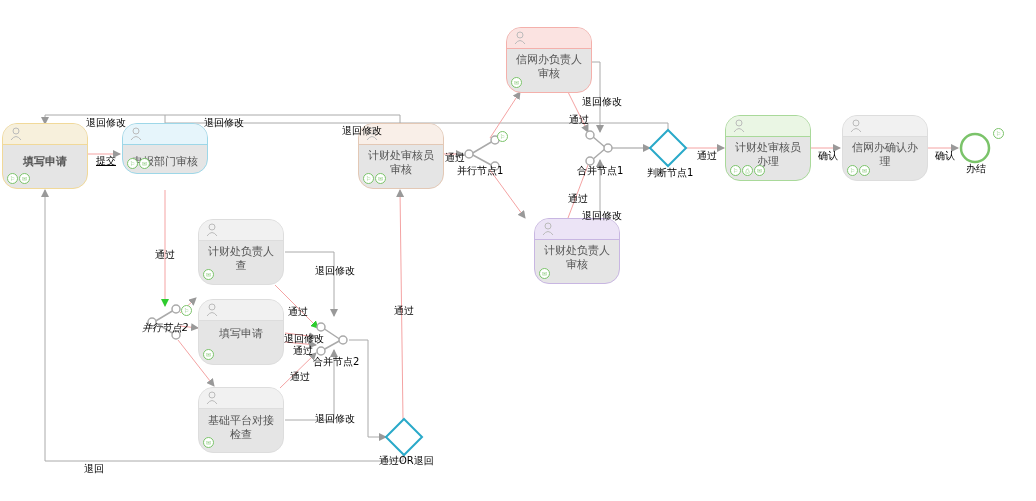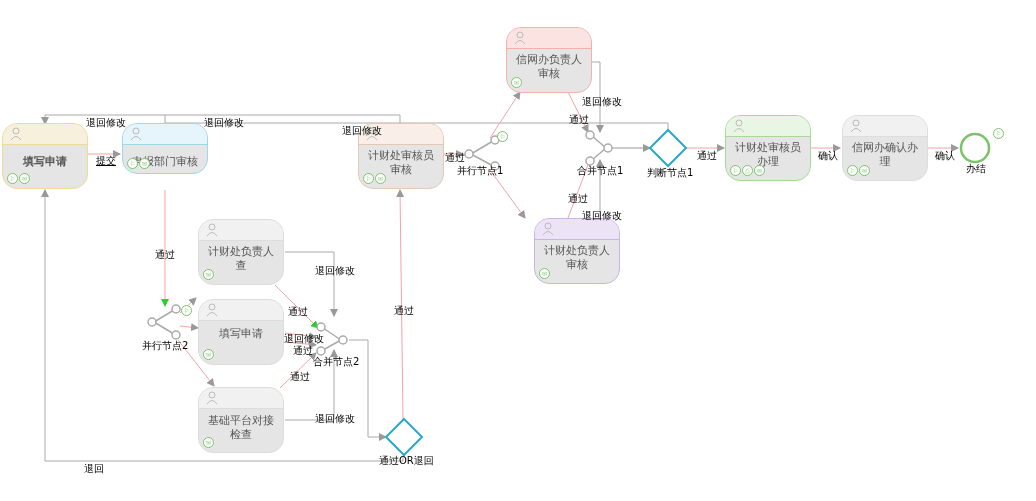--- a/index.html
+++ b/index.html
@@ -233,21 +233,21 @@
   <div class="nm" style="white-space:pre-line;font-family:Liberation Serif, serif;">基础平台对接
 检查</div>
   <div class="icons">
       <div class="ic">✉</div>
     </div>
 </div>
 
 <div class="nodelbl" style="left:457px;top:165px;text-align:right;">并行节点1</div>
 <div class="nodelbl" style="left:577px;top:165px;">合并节点1</div>
 <div class="nodelbl" style="left:647px;top:167px;">判断节点1</div>
-<div class="nodelbl" style="left:142px;top:340px;">并行节点2</div>
+<div class="nodelbl" style="left:142px;top:322px;font-style:italic;">并行节点2</div>
 <div class="nodelbl" style="left:313px;top:356px;">合并节点2</div>
 <div class="nodelbl" style="left:379px;top:455px;">通过OR退回</div>
 <div class="nodelbl" style="left:966px;top:163px;">办结</div>
 
 <div class="lbl" style="left:96px;top:155px;text-decoration:underline;">提交</div>
 <div class="lbl" style="left:86px;top:117px;">退回修改</div>
 <div class="lbl" style="left:204px;top:117px;">退回修改</div>
 <div class="lbl" style="left:342px;top:125px;">退回修改</div>
 <div class="lbl" style="left:445px;top:152px;">通过</div>
 <div class="lbl" style="left:582px;top:96px;">退回修改</div>

